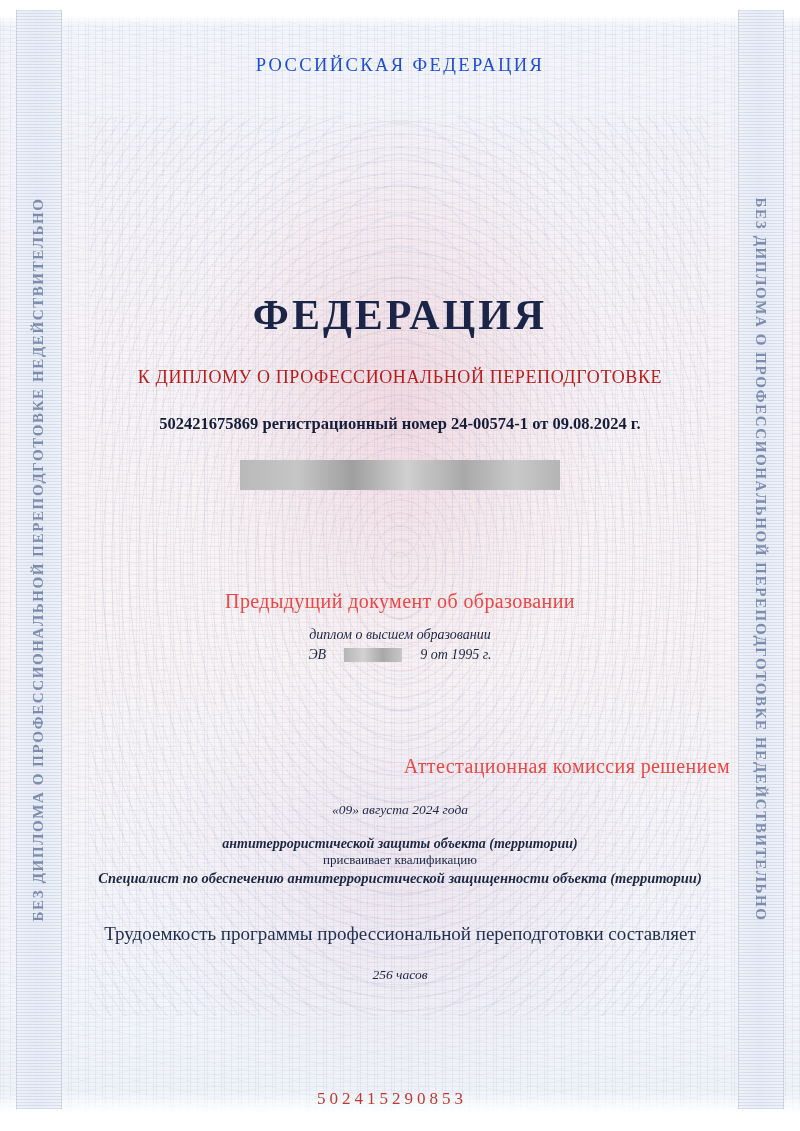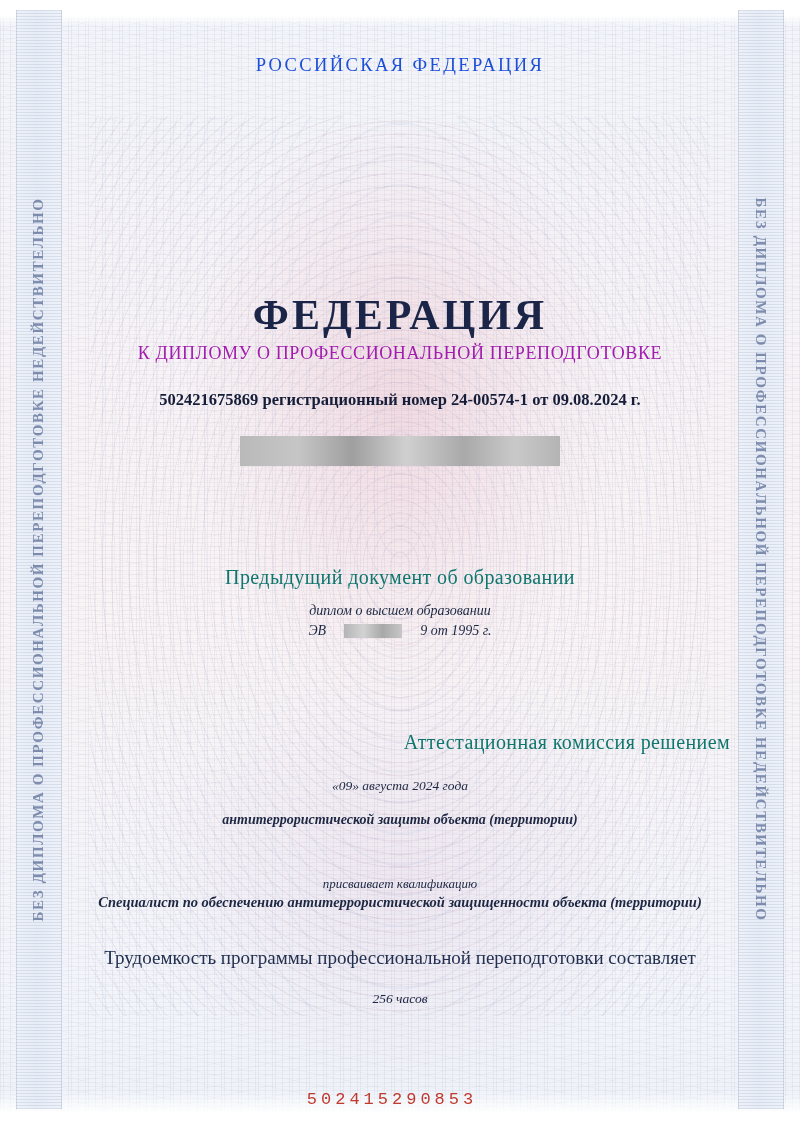--- a/index.html
+++ b/index.html
@@ -114,41 +114,41 @@
     font-family: "Liberation Serif", serif;
   }
   .title-main {
     margin-top: 215px;
     font-size: 42px;
     font-weight: 700;
     letter-spacing: 3px;
     color: #1b2547;
   }
   .title-sub {
-    margin-top: 4px;
+    margin-top: 28px;
     font-size: 18px;
     letter-spacing: 0.6px;
-    color: #a21caf;
+    color: #b91c1c;
   }
   .reg-line {
     margin-top: 26px;
     font-size: 16.5px;
     font-weight: 700;
     color: #151d38;
   }
   .redacted {
     margin: 26px auto 0 auto;
     height: 30px;
     width: 320px;
     background: linear-gradient(90deg,#b9b9b9 0%, #c6c6c6 18%, #9f9f9f 35%, #d0d0d0 52%, #a9a9a9 70%, #c9c9c9 86%, #b4b4b4 100%);
     filter: blur(0.6px);
   }
   .section-heading {
     font-size: 20px;
-    color: #0f766e;
+    color: #ef4444;
     letter-spacing: 0.4px;
   }
   .sec-prev { margin-top: 100px; }
   .prev-doc {
     margin-top: 14px;
     font-size: 14px;
     font-style: italic;
     color: #1d2742;
   }
   .prev-series {
@@ -181,23 +181,21 @@
     font-size: 13.5px;
     font-style: italic;
   }
   .com-sphere {
     margin-top: 18px;
     font-size: 14px;
     font-style: italic;
     font-weight: 700;
   }
   .qual-label {
-    margin-top: 48px;
     font-size: 13px;
-    font-style: italic;
   }
   .qual-value {
     font-size: 14.5px;
     font-style: italic;
     font-weight: 700;
     line-height: 1.45;
   }
   .workload {
     margin-top: 34px;
     font-size: 19px;
@@ -206,21 +204,21 @@
   .workload-value {
     margin-top: 22px;
     font-size: 13.5px;
     font-style: italic;
   }
   .serial {
     position: absolute;
     left: 0; right: 16px;
     bottom: 22px;
     text-align: center;
-    font-family: Liberation Mono, monospace;
+    font-family: Liberation Serif, serif;
     font-size: 17px;
     letter-spacing: 4px;
     color: #c0392f;
   }
 </style>
 </head>
 <body>
 
 <div class="page">
 

